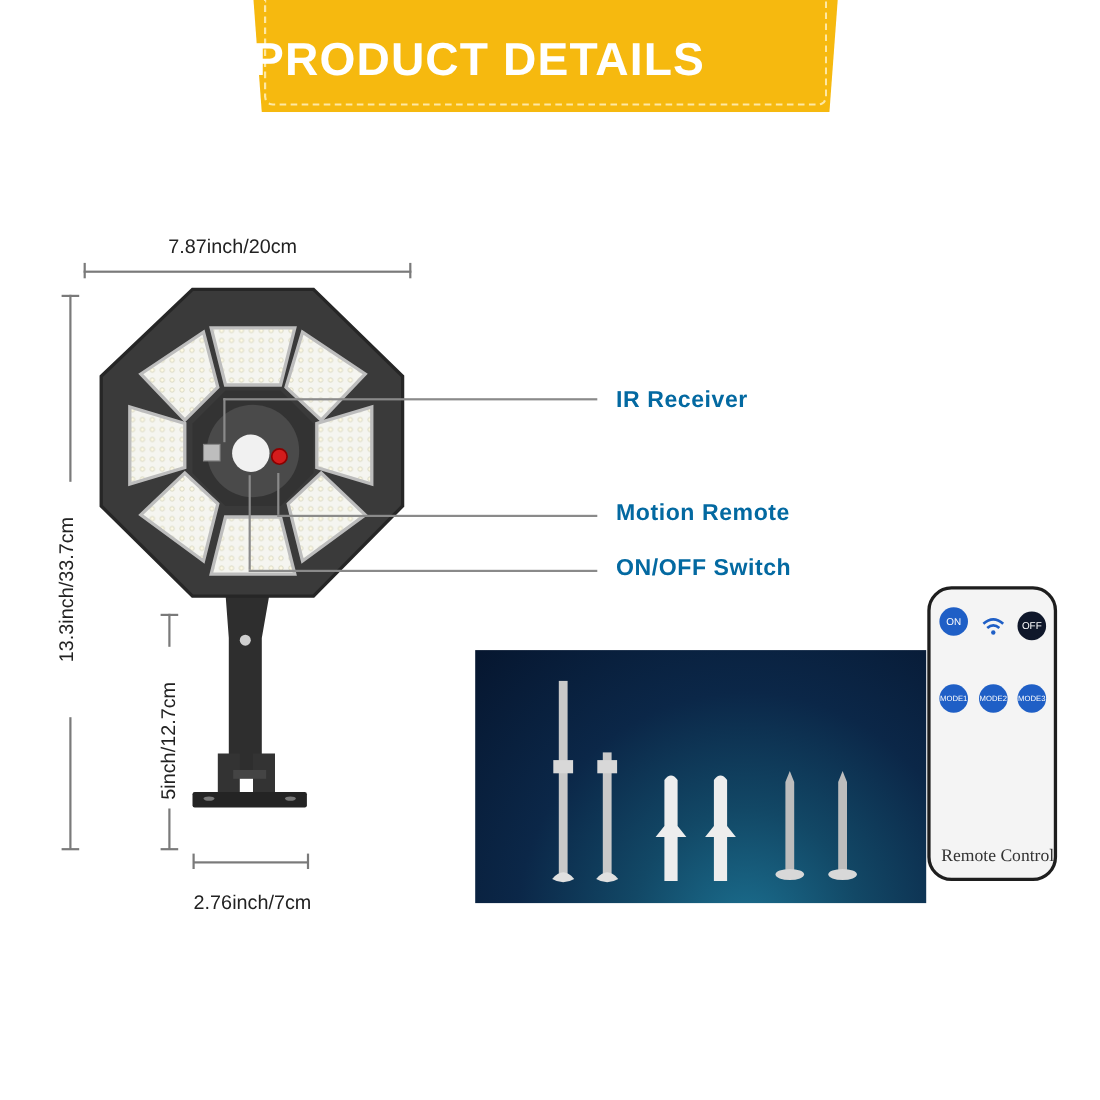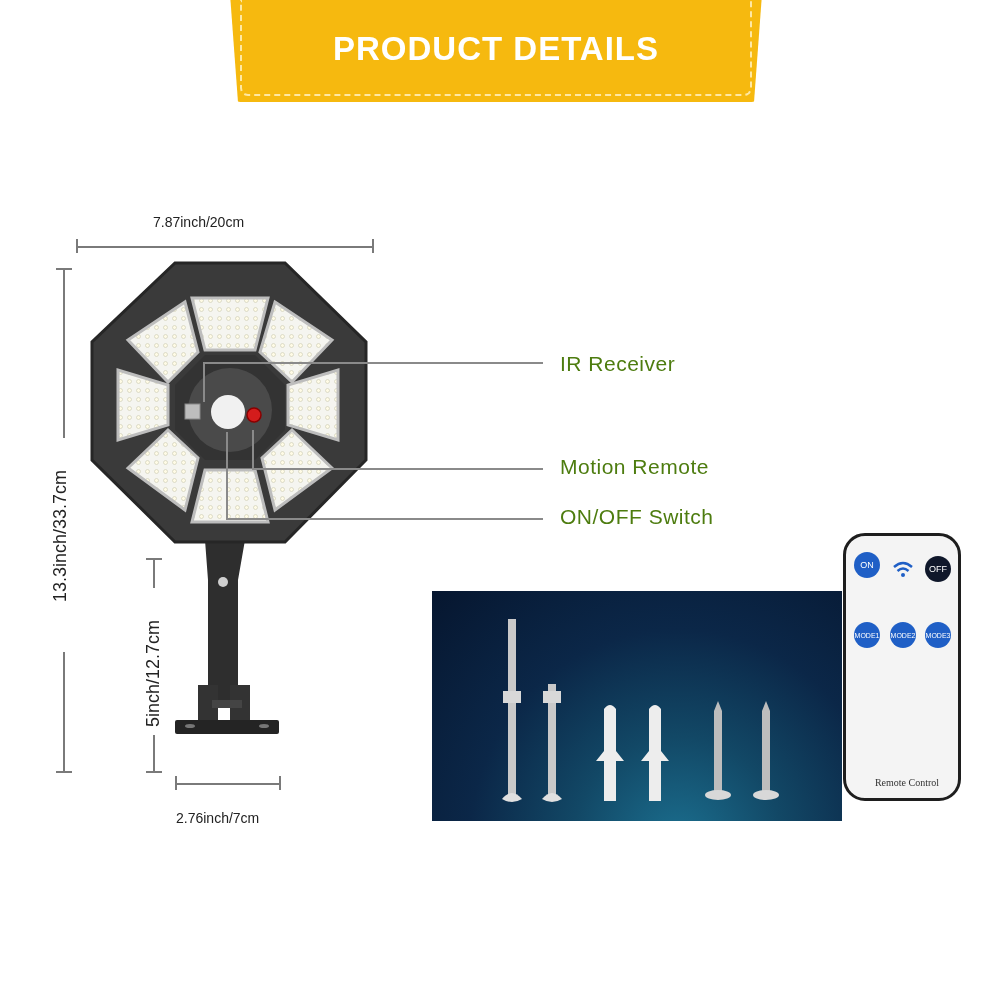--- a/index.html
+++ b/index.html
@@ -1,37 +1,37 @@
 <!DOCTYPE html>
 <html><head>
 <meta charset="utf-8">
 <style>
   html, body { margin:0; padding:0; }
   body { width:1000px; height:1000px; background:#ffffff; position:relative; overflow:hidden; font-family:"Liberation Sans", sans-serif; }
   .banner { position:absolute; left:230px; top:-6px; width:532px; height:108px; background:#f6b90f; border-radius:0 0 10px 10px;
     clip-path: polygon(0 0, 100% 0, 98.5% 100%, 1.5% 100%); }
   .banner-stitch { position:absolute; left:240px; top:0; width:512px; height:96px; border:2px dashed rgba(255,240,190,0.85); border-top:none; border-radius:0 0 8px 8px; box-sizing:border-box; }
-  .banner-title { position:absolute; left:230px; top:30px; width:532px; text-align:center; color:#fff; font-weight:bold; font-size:33px; letter-spacing:1px; }
+  .banner-title { position:absolute; left:230px; top:30px; width:532px; text-align:left; color:#fff; font-weight:bold; font-size:42px; letter-spacing:1px; }
 
-  .dim-text { position:absolute; color:#222; font-size:14px; font-family:"Liberation Sans", sans-serif; }
+  .dim-text { position:absolute; color:#222; font-size:18px; font-family:"Liberation Sans", sans-serif; }
   .hline { position:absolute; height:2px; background:#7a7a7a; }
   .vline { position:absolute; width:2px; background:#7a7a7a; }
   .tick-v { position:absolute; width:2px; height:14px; background:#7a7a7a; }
   .tick-h { position:absolute; height:2px; width:16px; background:#7a7a7a; }
   .rot { position:absolute; transform:rotate(-90deg); transform-origin:left top; white-space:nowrap; color:#222; font-size:18px; }
 
   .callout-line { position:absolute; height:1.5px; background:#8a8a8a; }
   .callout-vline { position:absolute; width:1.5px; background:#8a8a8a; }
-  .label { position:absolute; color:#4d7c0f; font-weight:normal; font-size:21px; letter-spacing:0.5px; }
+  .label { position:absolute; color:#0369a1; font-weight:bold; font-size:21px; letter-spacing:0.5px; }
 
   .hardware { position:absolute; left:432px; top:591px; width:410px; height:230px;
     background: radial-gradient(ellipse at 60% 110%, #1b6f8f 0%, #124866 30%, #0b2748 60%, #06162f 100%); }
   .remote { position:absolute; left:843px; top:533px; width:118px; height:268px; background:#f4f4f4; border:3px solid #1e1e1e; border-radius:22px; box-sizing:border-box; }
   .rbtn { position:absolute; width:26px; height:26px; border-radius:50%; color:#fff; font-size:9px; display:flex; align-items:center; justify-content:center; font-family:"Liberation Sans", sans-serif; }
-  .remote-label { position:absolute; left:0; width:122px; bottom:10px; text-align:center; font-family:"Liberation Serif", serif; font-size:10px; color:#333; }
+  .remote-label { position:absolute; left:0; width:122px; bottom:10px; text-align:center; font-family:"Liberation Serif", serif; font-size:16px; color:#333; }
 </style>
 </head>
 <body>
 
 <div class="banner"></div>
 <div class="banner-stitch"></div>
 <div class="banner-title">PRODUCT DETAILS</div>
 
 <div class="dim-text" style="left:153px; top:214px;">7.87inch/20cm</div>
 <div class="hline" style="left:76px; top:246px; width:298px;"></div>

